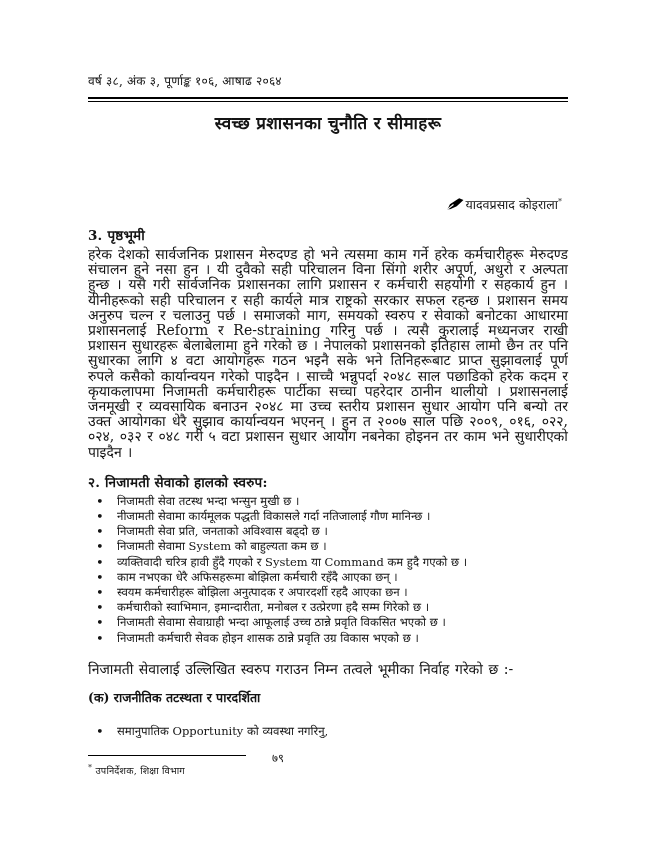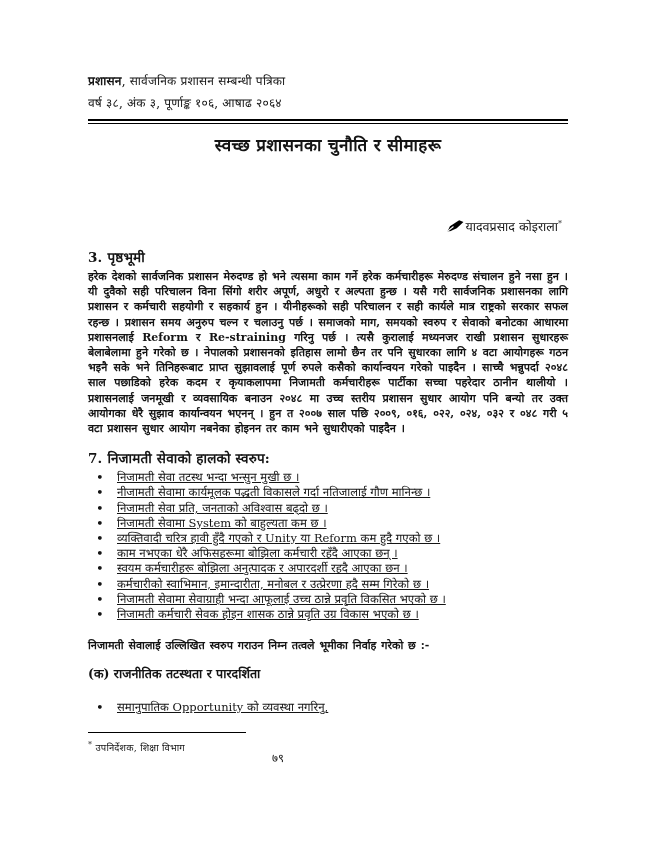--- a/index.html
+++ b/index.html
@@ -31,29 +31,28 @@
     font-size: 12.5px; padding-right: 6px;
     display: flex; justify-content: flex-end; align-items: center; 
   }
   .pen-icon { display: inline-block; transform: rotate(-8deg); }
   .author-name sup, sup.fn-marker { font-size: 8px; vertical-align: super; }
   h2.section-heading {
     font-size: 13.5px; font-weight: bold;
     margin: 13px 0 3px 0; letter-spacing: 0.2px;
   }
   .para {
-    font-size: 11px; line-height: 15.2px;
+    font-size: 14px; line-height: 15.2px;
     text-align: justify; margin: 2px 0 0 0;
     word-spacing: 1px;
-    font-weight: bold;
   }
   ul.bullet-list { margin: 3px 0 0 0; padding: 0; list-style: none; }
   ul.bullet-list li {
     font-size: 11.5px; line-height: 15.2px;
-    padding-left: 29px; position: relative; text-align: justify; text-decoration: underline;
+    padding-left: 29px; position: relative; text-align: justify;
   }
   ul.bullet-list li::before {
     content: "\2022"; position: absolute; left: 8px; top: 0;
     font-size: 13px;
   }
   .closing-line { margin-top: 16px; }
   h3.sub-heading {
     font-size: 12.5px; font-weight: bold; margin: 12px 0 18px 0;
   }
   .footnote-rule {
@@ -67,49 +66,46 @@
     position: absolute; left: 0; top: 750px; width: 556px;
     text-align: center; font-size: 11.5px;
   }
 </style>
 </head>
 <body>
 
 <div class="content">
 
   <div class="header-block">
-    <div class="journal-line">
-      <span class="bold">प्रशासन</span><span>, सार्वजनिक प्रशासन सम्बन्धी पत्रिका</span>
-    </div>
     <div class="journal-line">वर्ष ३८, अंक ३, पूर्णाङ्क १०६, आषाढ २०६४</div>
     <div class="header-rule"></div>
   </div>
 
   <h1 class="article-title">स्वच्छ प्रशासनका चुनौति र सीमाहरू</h1>
 
   <div class="author-line">
     <span class="pen-icon">
       <svg width="19" height="11" viewBox="0 0 19 11" aria-hidden="true">
         <path d="M1 10 L4 5.5 L14 0.8 L18 3.2 L10.5 8.5 L3.5 10.5 Z" fill="#000"></path>
         <path d="M1.5 9.8 L7.5 6.2" stroke="#fff" stroke-width="1.1" fill="none"></path>
       </svg>
     </span>
     <span class="author-name"><span>यादवप्रसाद कोइराला</span><sup class="fn-marker">*</sup></span>
   </div>
 
   <h2 class="section-heading">3. पृष्ठभूमी</h2>
   <p class="para">हरेक देशको सार्वजनिक प्रशासन मेरुदण्ड हो भने त्यसमा काम गर्ने हरेक कर्मचारीहरू मेरुदण्ड संचालन हुने नसा हुन । यी दुवैको सही परिचालन विना सिंगो शरीर अपूर्ण, अधुरो र अल्पता हुन्छ । यसै गरी सार्वजनिक प्रशासनका लागि प्रशासन र कर्मचारी सहयोगी र सहकार्य हुन । यीनीहरूको सही परिचालन र सही कार्यले मात्र राष्ट्रको सरकार सफल रहन्छ । प्रशासन समय अनुरुप चल्न र चलाउनु पर्छ । समाजको माग, समयको स्वरुप र सेवाको बनोटका आधारमा प्रशासनलाई Reform र Re-straining गरिनु पर्छ । त्यसै कुरालाई मध्यनजर राखी प्रशासन सुधारहरू बेलाबेलामा हुने गरेको छ । नेपालको प्रशासनको इतिहास लामो छैन तर पनि सुधारका लागि ४ वटा आयोगहरू गठन भइनै सके भने तिनिहरूबाट प्राप्त सुझावलाई पूर्ण रुपले कसैको कार्यान्वयन गरेको पाइदैन । साच्चै भन्नुपर्दा २०४८ साल पछाडिको हरेक कदम र कृयाकलापमा निजामती कर्मचारीहरू पार्टीका सच्चा पहरेदार ठानीन थालीयो । प्रशासनलाई जनमूखी र व्यवसायिक बनाउन २०४८ मा उच्च स्तरीय प्रशासन सुधार आयोग पनि बन्यो तर उक्त आयोगका धेरै सुझाव कार्यान्वयन भएनन् । हुन त २००७ साल पछि २००९, ०१६, ०२२, ०२४, ०३२ र ०४८ गरी ५ वटा प्रशासन सुधार आयोग नबनेका होइनन तर काम भने सुधारीएको पाइदैन ।</p>
 
-  <h2 class="section-heading">7. निजामती सेवाको हालको स्वरुप:</h2>
+  <h2 class="section-heading">२. निजामती सेवाको हालको स्वरुप:</h2>
   <ul class="bullet-list">
     <li>निजामती सेवा तटस्थ भन्दा भन्सुन मुखी छ ।</li>
     <li>नीजामती सेवामा कार्यमूलक पद्धती विकासले गर्दा नतिजालाई गौण मानिन्छ ।</li>
     <li>निजामती सेवा प्रति, जनताको अविश्वास बढ्दो छ ।</li>
     <li>निजामती सेवामा System को बाहुल्यता कम छ ।</li>
-    <li>व्यक्तिवादी चरित्र हावी हुँदै गएको र Unity या Reform कम हुदै गएको छ ।</li>
+    <li>व्यक्तिवादी चरित्र हावी हुँदै गएको र System या Command कम हुदै गएको छ ।</li>
     <li>काम नभएका धेरै अफिसहरूमा बोझिला कर्मचारी रहँदै आएका छन् ।</li>
     <li>स्वयम कर्मचारीहरू बोझिला अनुत्पादक र अपारदर्शी रहदै आएका छन ।</li>
     <li>कर्मचारीको स्वाभिमान, इमान्दारीता, मनोबल र उत्प्रेरणा हदै सम्म गिरेको छ ।</li>
     <li>निजामती सेवामा सेवाग्राही भन्दा आफूलाई उच्च ठान्ने प्रवृति विकसित भएको छ ।</li>
     <li>निजामती कर्मचारी सेवक होइन शासक ठान्ने प्रवृति उग्र विकास भएको छ ।</li>
   </ul>
   <p class="para closing-line">निजामती सेवालाई उल्लिखित स्वरुप गराउन निम्न तत्वले भूमीका निर्वाह गरेको छ :-</p>
 
   <h3 class="sub-heading">(क) राजनीतिक तटस्थता र पारदर्शिता</h3>
   <ul class="bullet-list">

